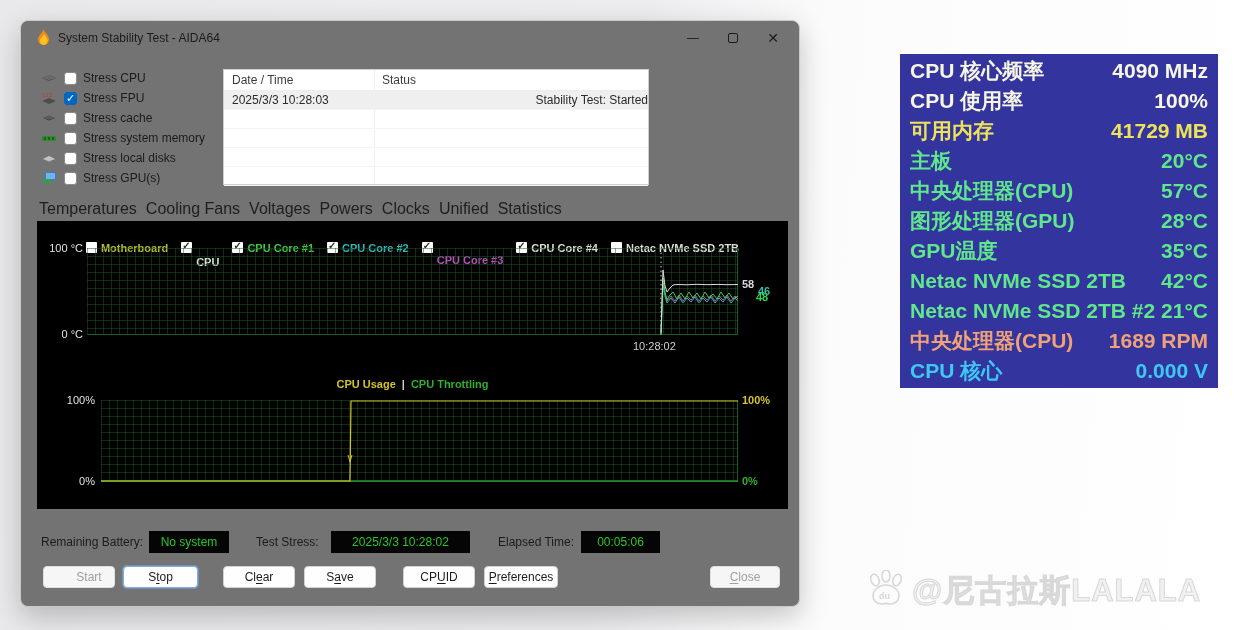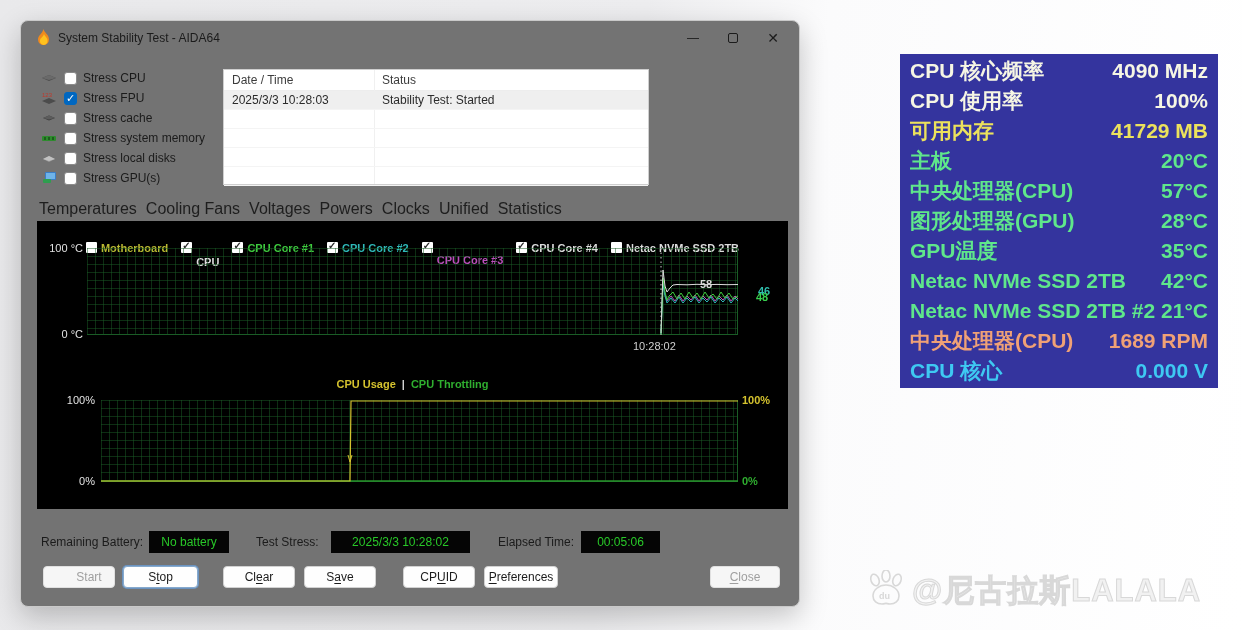--- a/index.html
+++ b/index.html
@@ -33,21 +33,21 @@
   .log-table{ position:absolute; left:202px; top:48px; width:426px; height:116px; background:#fff; border:1px solid #cfcfcf; }
   .log-col-div{ position:absolute; left:150px; top:0; bottom:0; width:1px; background:#f0f0f0; }
   .log-head{ display:flex; height:21px; border-bottom:1px solid #ededed; }
   .log-head div{ font-size:12px; color:#3c3c3c; line-height:21px; }
   .log-head .c1{ width:150px; padding-left:8px; }
   .log-head .c2{ flex:1; padding-left:8px; }
   .log-row{ display:flex; height:19px; border-bottom:1px solid #f4f4f4; position:relative; z-index:1; }
   .log-row.sel{ background:#efefef; }
   .log-row div{ font-size:12px; color:#2b2b2b; line-height:19px; }
   .log-row .c1{ width:150px; padding-left:8px; }
-  .log-row .c2{ flex:1; padding-left:8px; }
+  .log-row .c2{ flex:1; padding-left:8px;text-align:right; }
 
   
   .tabs{ position:absolute; left:18px; top:179px; display:flex; gap:9px; }
   .tab{ font-size:16px; color:#1e1e1e; }
 
   
   .chartpanel{ position:absolute; left:16px; width:751px; background:#000; }
   #chart1{ top:200px; height:175px; }
   #chart2{ top:350px; height:138px; }
   .legend{ position:absolute; left:0; top:6px; width:100%; display:flex; justify-content:center; gap:13px; }
@@ -235,21 +235,21 @@
       </defs>
       <rect width="651" height="87" fill="url(#g1)"></rect>
       <rect x="650" width="1" height="87" fill="#1a5c26"></rect>
         <rect y="86" width="651" height="1" fill="#1a5c26"></rect>
       <line x1="574" y1="0" x2="574" y2="87" stroke="#cfcfcf" stroke-width="1" stroke-dasharray="1.5,3"></line>
       <polyline fill="none" stroke="#bb4fbb" stroke-width="1" points="574,86 576,33 578,46 580,53 584,48 588,53 592,47 596,53 600,48 604,52 608,47 612,53 616,48 620,52 624,47 628,53 632,48 636,52 640,47 644,53 648,48 651,51"></polyline>
       <polyline fill="none" stroke="#2fb9b9" stroke-width="1" points="574,86 576,36 578,48 580,55 584,50 588,55 592,49 596,55 600,50 604,54 608,49 612,55 616,50 620,54 624,49 628,55 632,50 636,54 640,49 644,55 648,50 651,53"></polyline>
       <polyline fill="none" stroke="#3ecb3e" stroke-width="1" points="574,86 575,60 576,30 578,44 580,52 582,48 586,44 590,51 594,45 598,51 602,44 606,50 610,45 614,51 618,44 622,50 626,46 630,51 634,44 638,50 642,45 646,51 651,48"></polyline>
       <polyline fill="none" stroke="#dcdcdc" stroke-width="1" points="574,85 575,52 576,22 577,30 578,38 580,44 583,40 586,37 590,36.5 600,36.8 610,36.3 620,36.7 630,36.4 640,36.7 651,36.5"></polyline>
     </svg>
-    <div class="val-label" style="left: 663px; top: 57px; color: rgb(217, 217, 217);">58</div>
+    <div class="val-label" style="left: 705px; top: 57px; color: rgb(217, 217, 217);">58</div>
     <div class="val-label" style="left: 721px; top: 64px; color: rgb(47, 191, 174);">46</div>
     <div class="val-label" style="left: 719px; top: 70px; color: rgb(57, 209, 79);">48</div>
     <div class="axis-label" style="left:596px; top:119px; color:#cfcfcf;">10:28:02</div>
   </div>
 
   <div class="chartpanel" id="chart2">
     <div class="chart-title">
       <span style="color: rgb(212, 194, 46);">CPU Usage</span>
       <span style="color:#d0d0d0;">|</span>
       <span style="color: rgb(47, 174, 47);">CPU Throttling</span>
@@ -268,21 +268,21 @@
       <polyline fill="none" stroke="#2fae2f" stroke-width="1.2" points="0,81 637,81"></polyline>
       <polyline fill="none" stroke="#d4c22e" stroke-width="1.2" points="0,81 249,81 250,1 637,1"></polyline>
       <polyline fill="none" stroke="#d4c22e" stroke-width="1" points="247,55 249,62 251,55"></polyline>
     </svg>
     <div class="val-label" style="left: 705px; top: 23px; color: rgb(212, 194, 46);">100%</div>
     <div class="val-label" style="left: 705px; top: 104px; color: rgb(47, 174, 47);">0%</div>
   </div>
 
   <div class="statusbar">
     <span class="st-label" style="left:20px;">Remaining Battery:</span>
-    <span class="st-box" style="left:128px; width:80px;">No battery</span>
+    <span class="st-box" style="left:128px; width:80px;">No system</span>
     <span class="st-label" style="left:235px;">Test Stress:</span>
     <span class="st-box" style="left:310px; width:139px;">2025/3/3 10:28:02</span>
     <span class="st-label" style="left:477px;">Elapsed Time:</span>
     <span class="st-box" style="left:560px; width:79px;">00:05:06</span>
   </div>
 
   <div class="btnrow">
     <div class="btn disabled" style="left:22px; width:72px;padding-left:20px;"><span>Start</span><u></u><span></span></div>
     <div class="btn focused" style="left:102px; width:75px;"><span>S</span><u>t</u><span>op</span></div>
     <div class="btn" style="left:202px; width:72px;"><span>Cl</span><u>e</u><span>ar</span></div>

